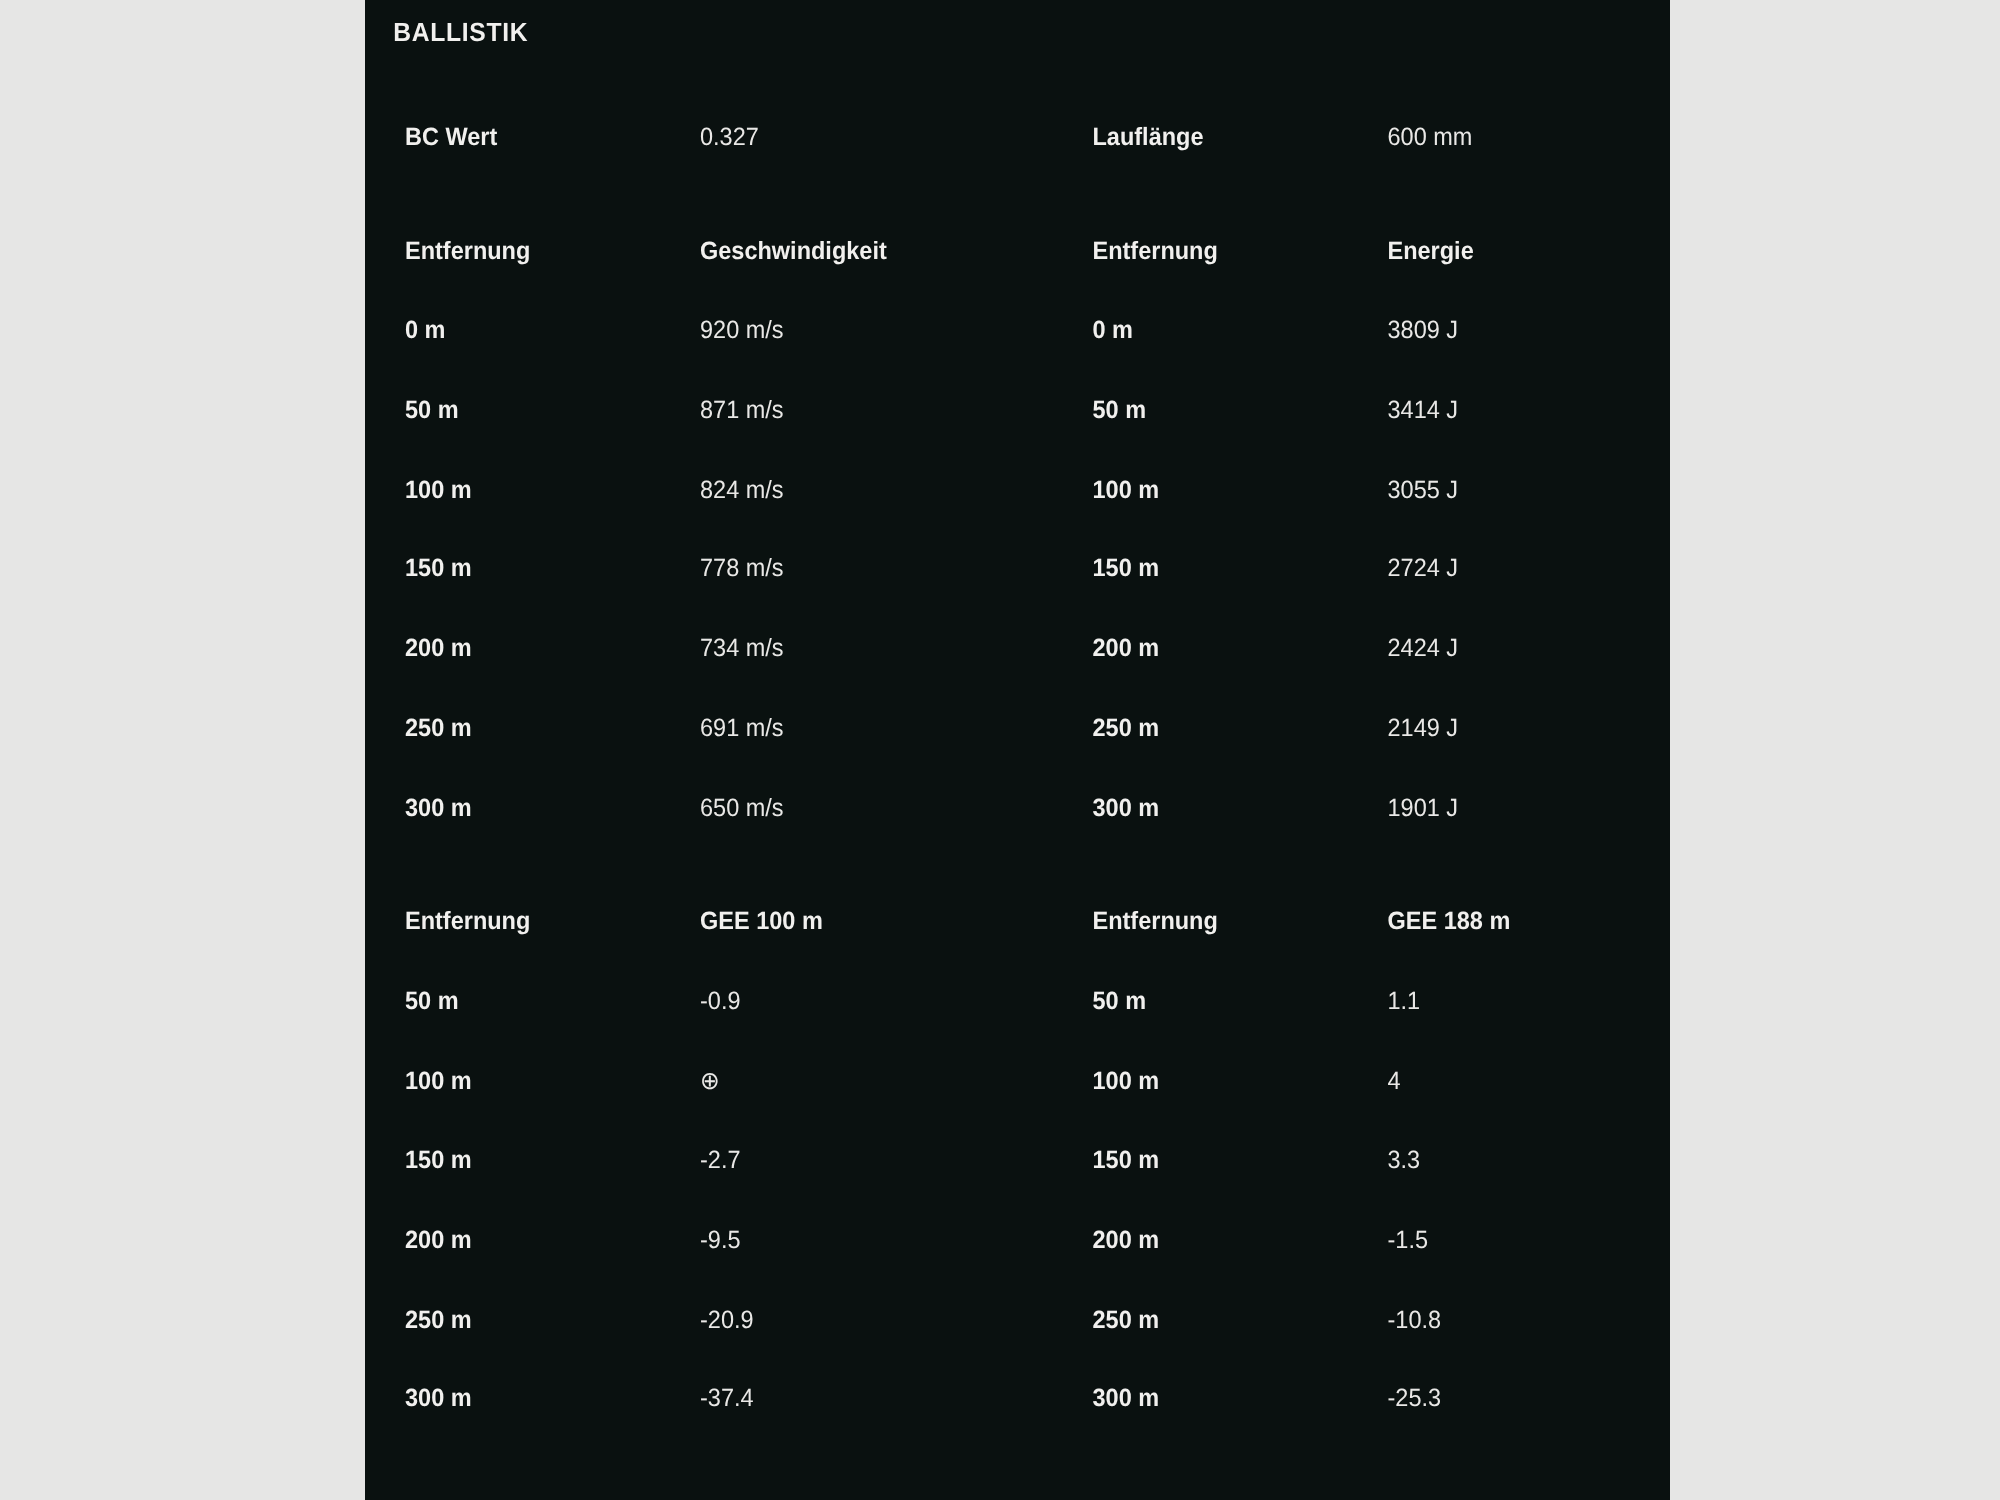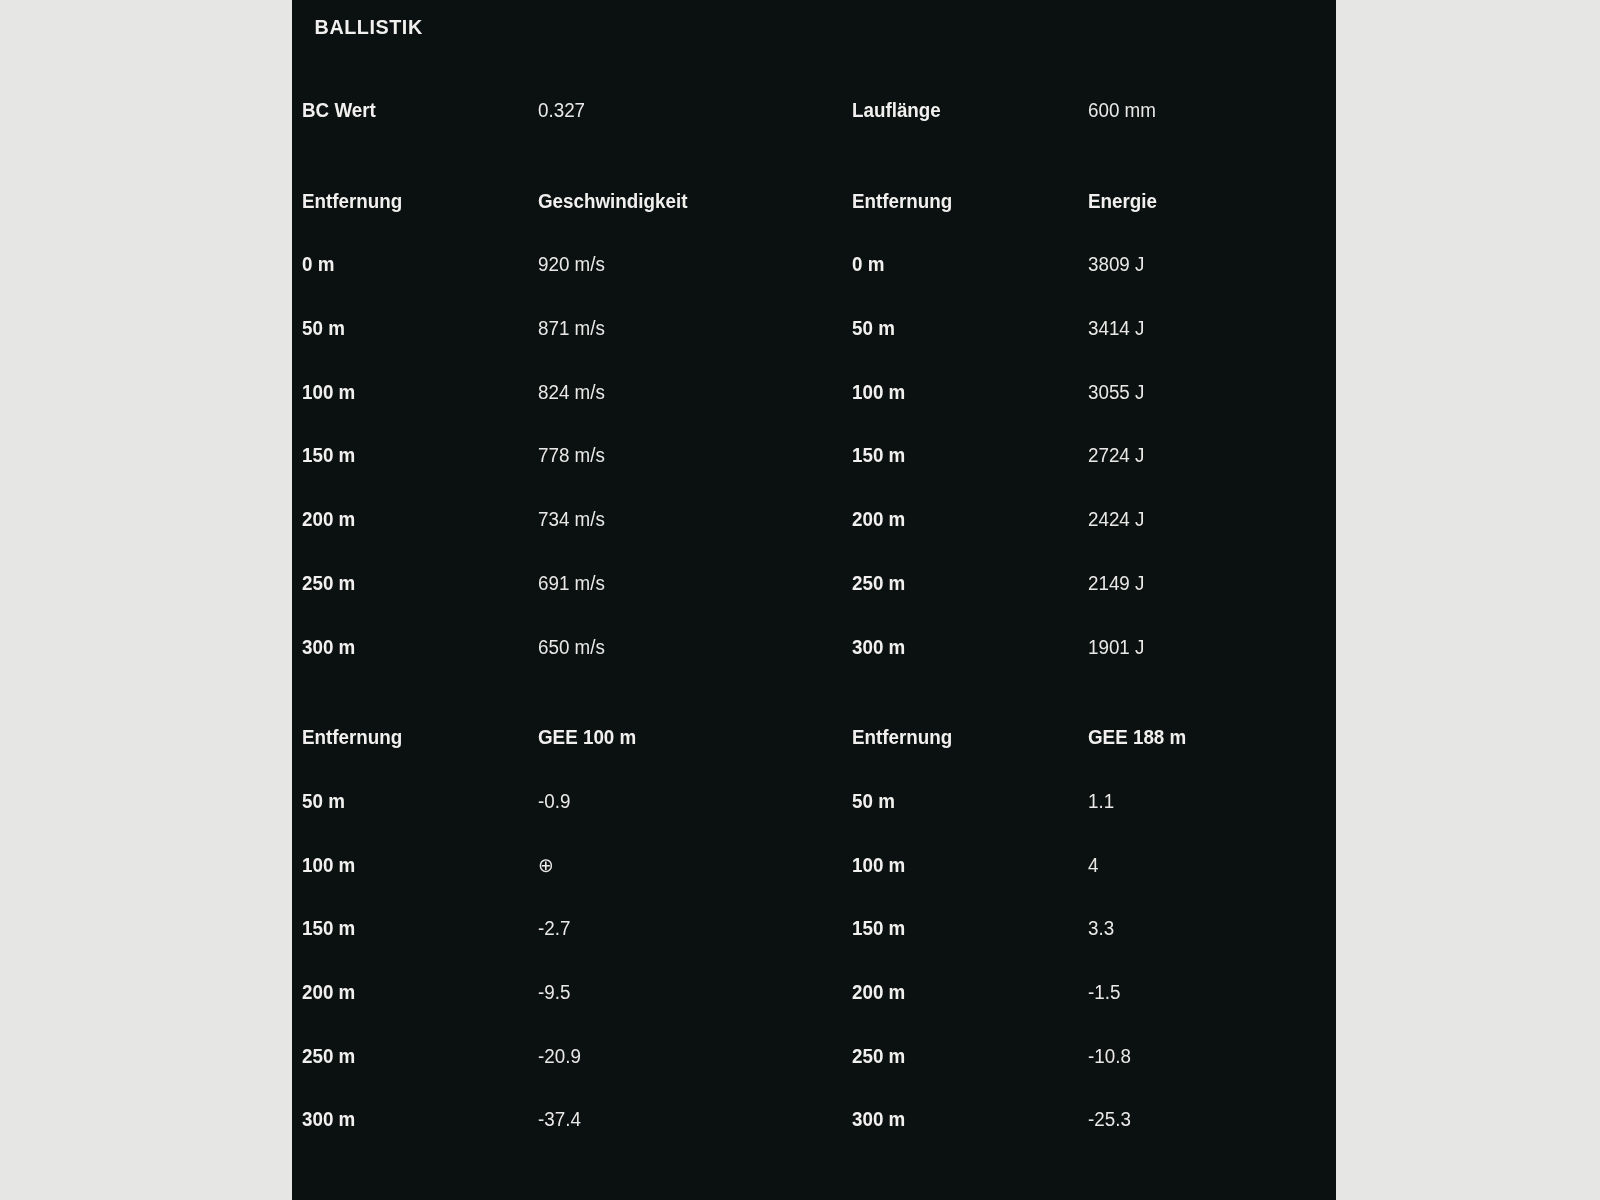--- a/index.html
+++ b/index.html
@@ -27,21 +27,21 @@
     font-weight: 700;
     letter-spacing: 0.6px;
     color: #f1f0ee;
     transform: scaleX(0.94);
     transform-origin: 0 50%;
   }
   .band {
     display: grid;
     grid-template-columns: 236px 314px 236px 1fr;
     grid-auto-rows: 63.7px;
-    padding-left: 10px;
+    padding-left: 32px;
   }
   .band-info   { margin-top: 39px; }
   .band-table  { margin-top: 27px; }
   .cell {
     font-size: 20px;
     line-height: 63.7px;
     white-space: nowrap;
     transform: scaleX(0.94);
     transform-origin: 0 50%;
   }

